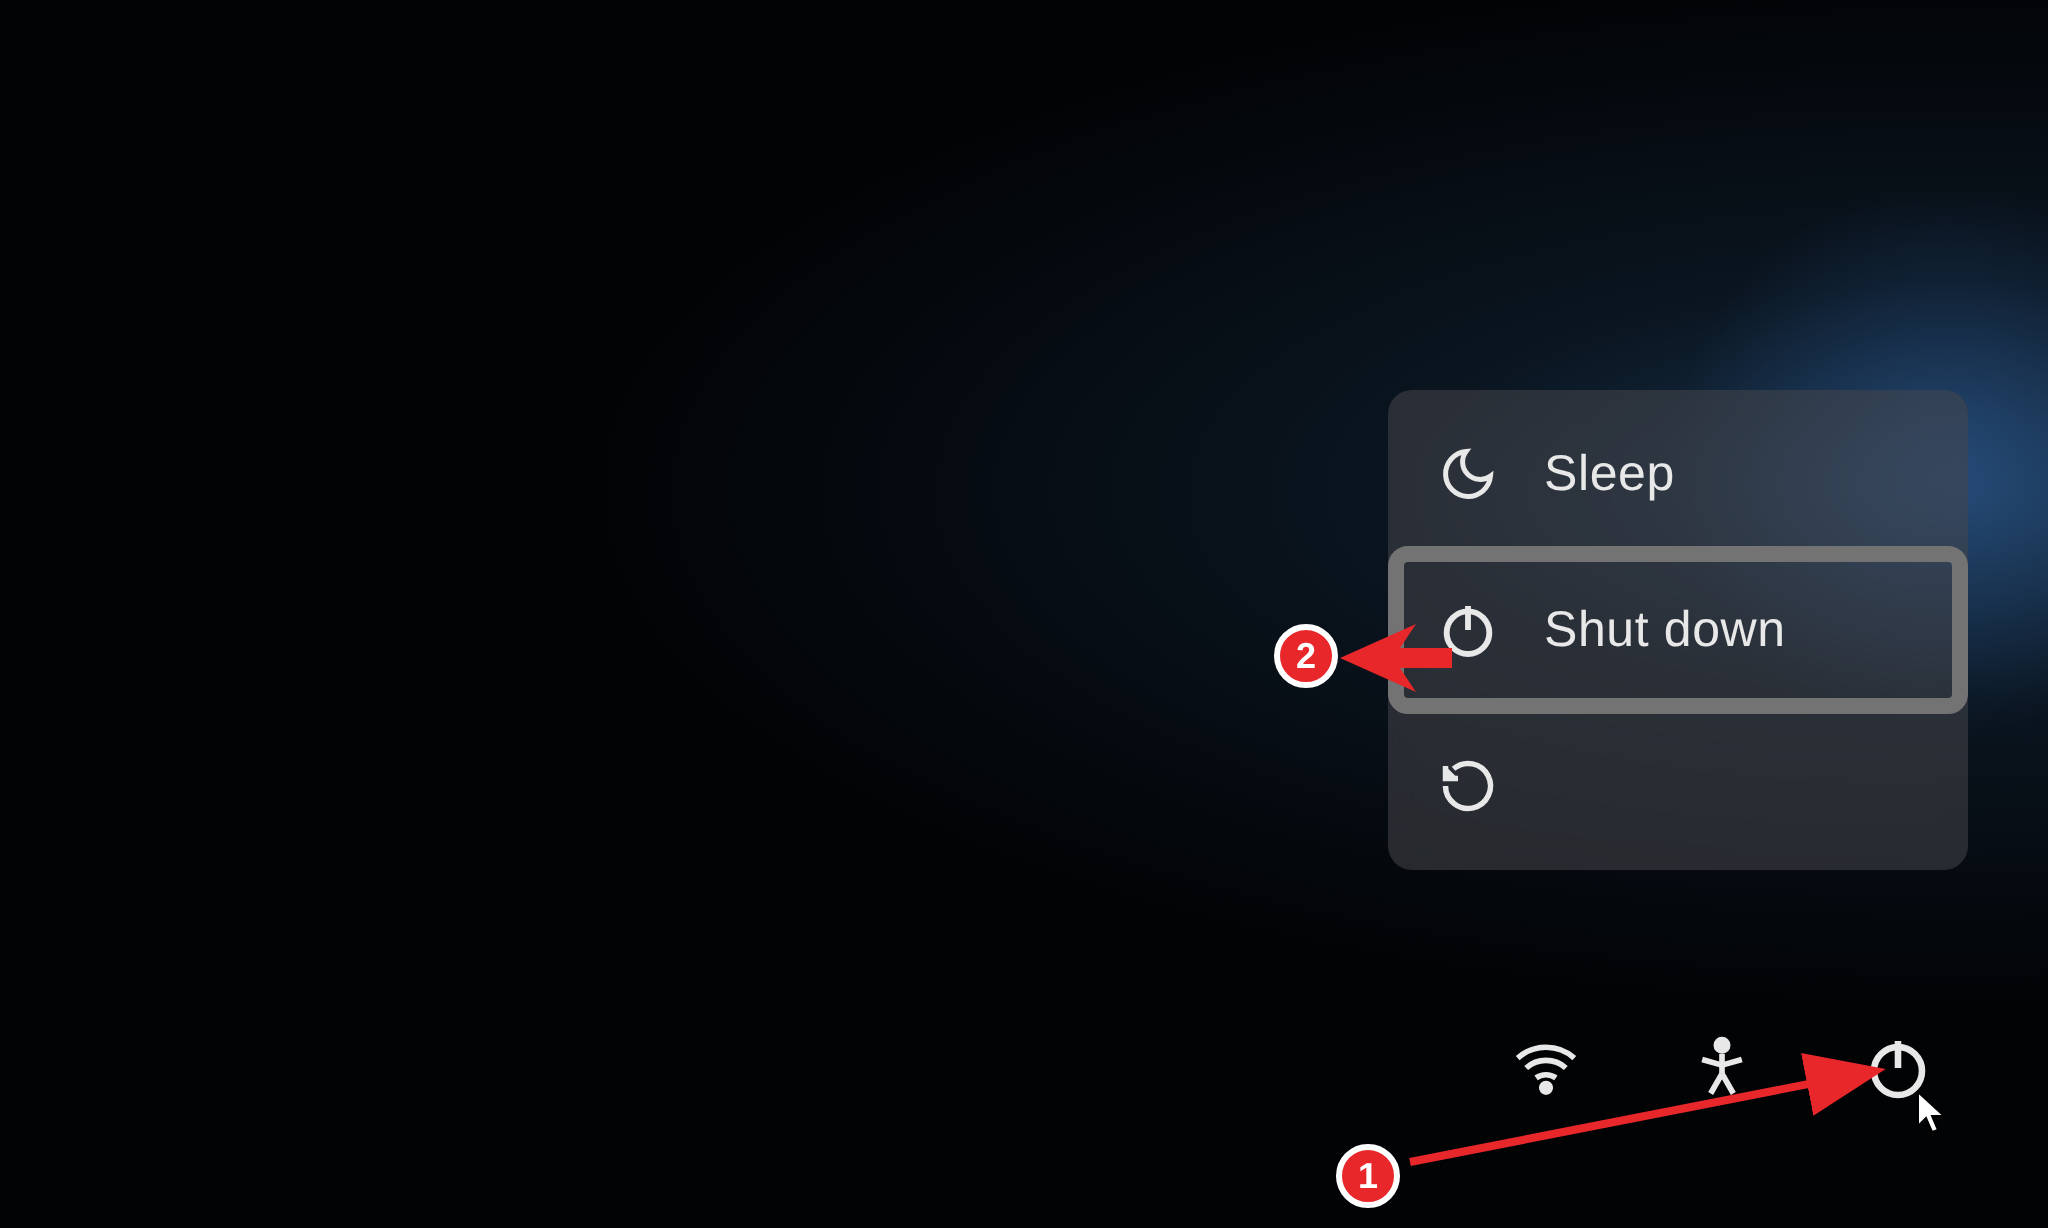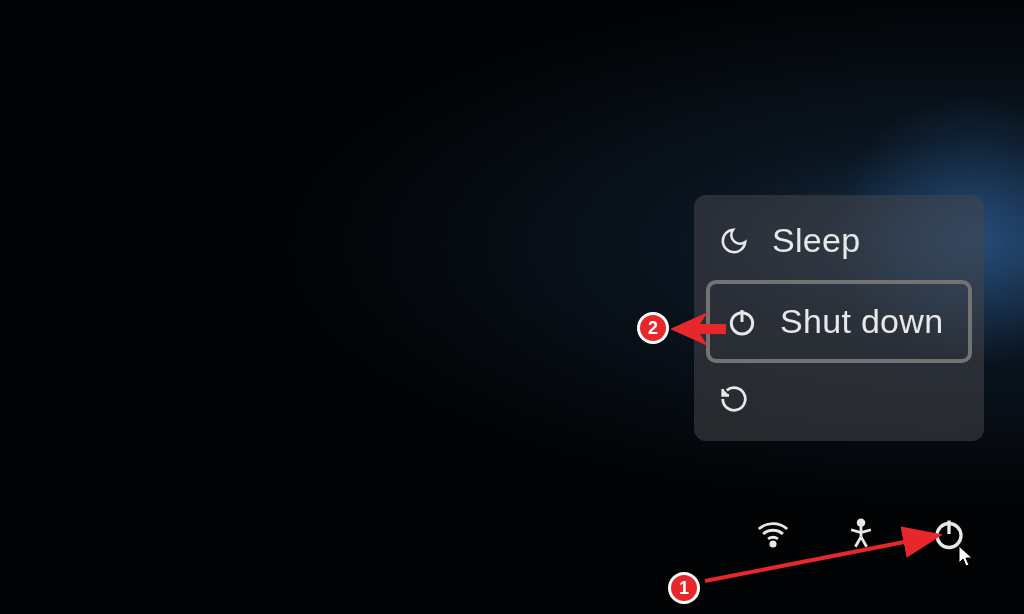--- a/index.html
+++ b/index.html
@@ -26,35 +26,35 @@
       backdrop-filter: blur(8px);
     }
     .menu-item {
       display: flex;
       align-items: center;
       padding: 16px 24px;
       cursor: pointer;
       gap: 22px;
     }
     .menu-item.highlighted {
-      border: 4px solid #737373;
+      border: 8px solid #737373;
       border-radius: 10px;
-      margin: 4px 12px;
+      margin: 4px 0;
       padding: 18px 16px;
     }
     .menu-icon {
       width: 32px;
       height: 32px;
       display: flex;
       align-items: center;
       justify-content: center;
     }
     .menu-label {
       color: #e8e8e8;
-      font-size: 34px;
+      font-size: 25px;
       font-weight: 400;
       letter-spacing: 0.3px;
     }
     .taskbar-icons {
       position: absolute;
       right: 55px;
       bottom: 60px;
       display: flex;
       gap: 48px;
       align-items: center;

